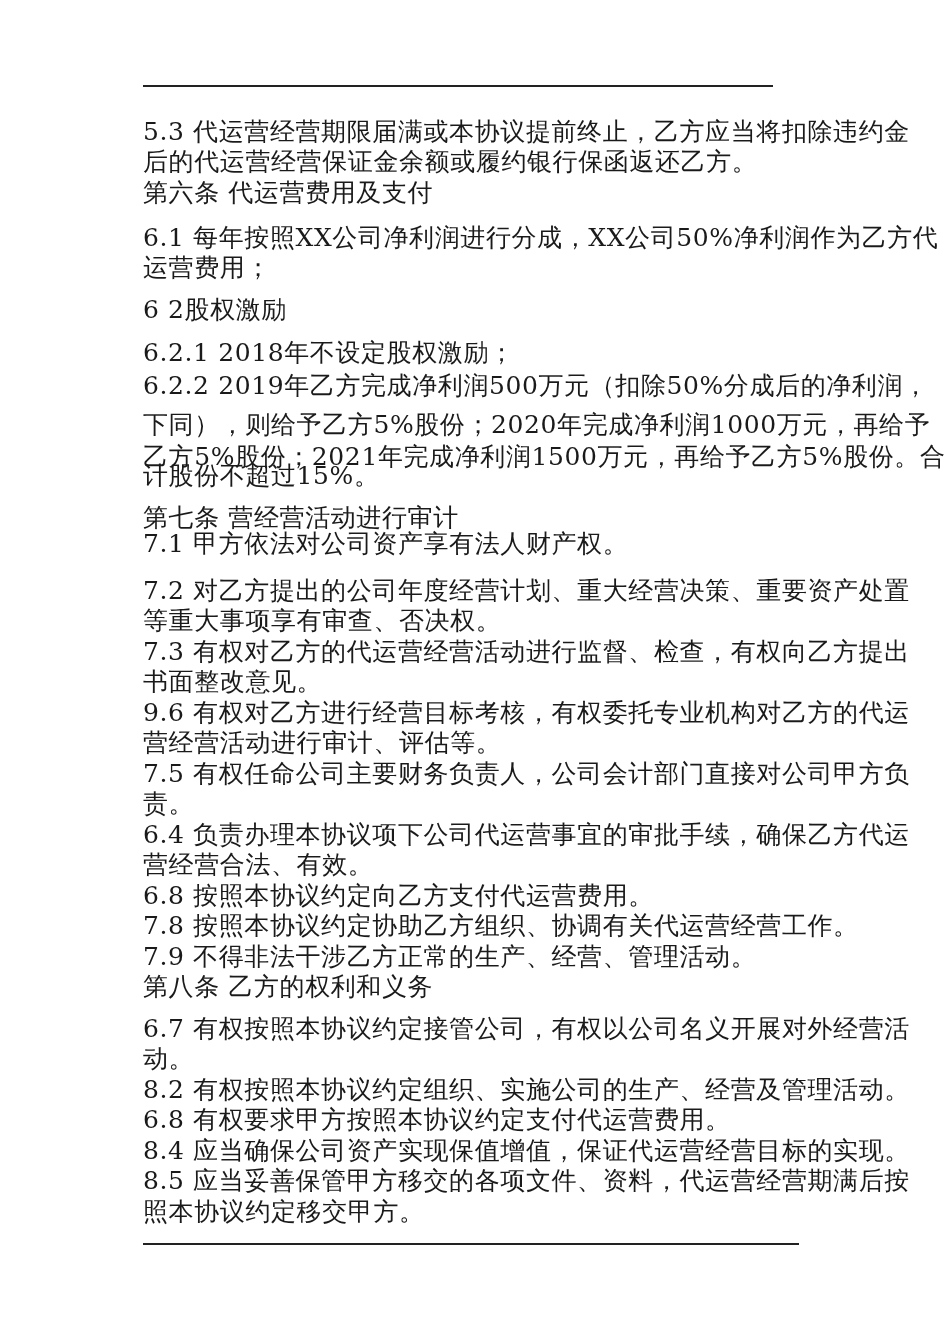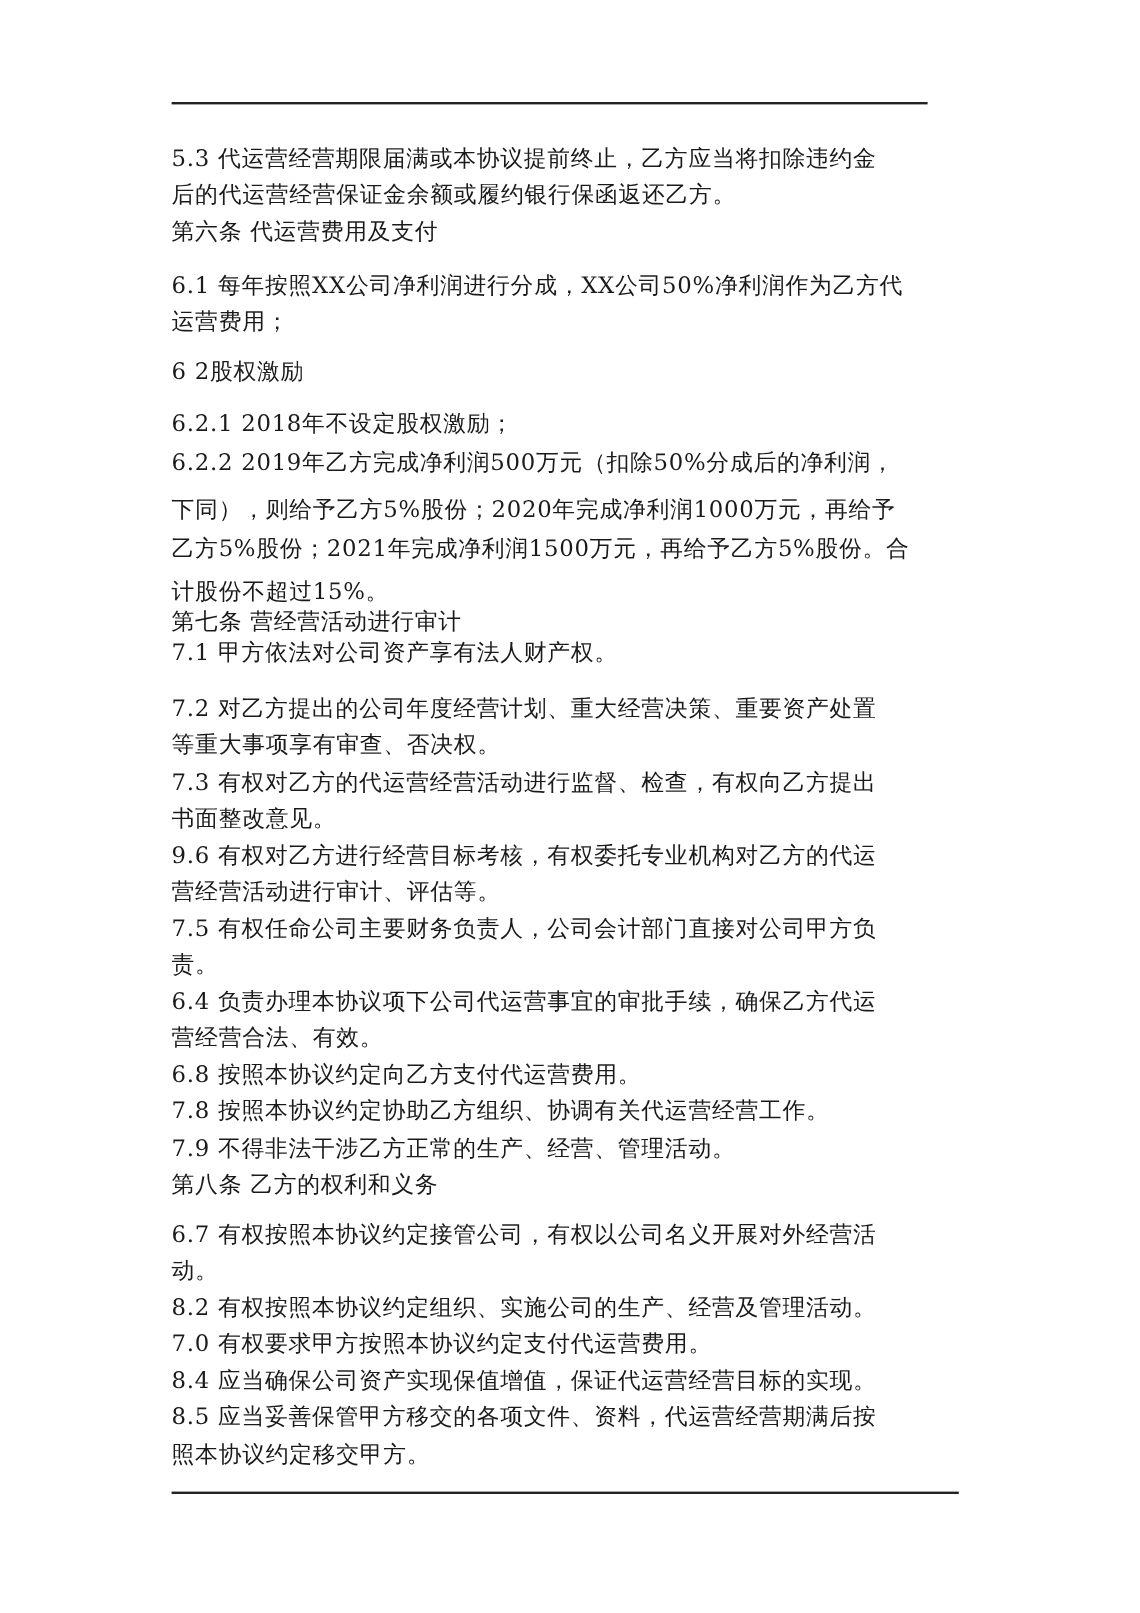--- a/index.html
+++ b/index.html
@@ -1,55 +1,55 @@
 <!DOCTYPE html>
 <html><head>
 <meta charset="utf-8">
 <style>
   html, body { margin: 0; padding: 0; background: #ffffff; }
   body { width: 950px; height: 1344px; position: relative; overflow: hidden;
          font-family: "DejaVu Serif", "Liberation Serif", serif; color: #1a1a1a; }
   .rule { position: absolute; height: 2px; background: #222; }
-  .line { position: absolute; left: 143px; font-size: 19px; line-height: 24px; white-space: nowrap; letter-spacing: 0.6px; text-align: center; }
+  .line { position: absolute; left: 143px; font-size: 25px; line-height: 24px; white-space: nowrap; letter-spacing: 0.6px; text-align: center; }
 </style>
 </head>
 <body>
 
 <div class="rule" style="left:143px; top:85px; width:630px;"></div>
 
 <div id="doc">
   <div class="line" style="top:120px">5.3 代运营经营期限届满或本协议提前终止，乙方应当将扣除违约金</div>
   <div class="line" style="top:150px">后的代运营经营保证金余额或履约银行保函返还乙方。</div>
   <div class="line" style="top:181px">第六条 代运营费用及支付</div>
   <div class="line" style="top:226px">6.1 每年按照XX公司净利润进行分成，XX公司50%净利润作为乙方代</div>
   <div class="line" style="top:256px">运营费用；</div>
   <div class="line" style="top:298px">6 2股权激励</div>
   <div class="line" style="top:341px">6.2.1 2018年不设定股权激励；</div>
   <div class="line" style="top:374px">6.2.2 2019年乙方完成净利润500万元（扣除50%分成后的净利润，</div>
   <div class="line" style="top:413px">下同），则给予乙方5%股份；2020年完成净利润1000万元，再给予</div>
   <div class="line" style="top:445px">乙方5%股份；2021年完成净利润1500万元，再给予乙方5%股份。合</div>
-  <div class="line" style="top:481px">计股份不超过15%。</div>
+  <div class="line" style="top:464px">计股份不超过15%。</div>
   <div class="line" style="top:506px">第七条 营经营活动进行审计</div>
   <div class="line" style="top:532px">7.1 甲方依法对公司资产享有法人财产权。</div>
   <div class="line" style="top:579px">7.2 对乙方提出的公司年度经营计划、重大经营决策、重要资产处置</div>
   <div class="line" style="top:609px">等重大事项享有审查、否决权。</div>
   <div class="line" style="top:640px">7.3 有权对乙方的代运营经营活动进行监督、检查，有权向乙方提出</div>
   <div class="line" style="top:670px">书面整改意见。</div>
   <div class="line" style="top:701px">9.6 有权对乙方进行经营目标考核，有权委托专业机构对乙方的代运</div>
   <div class="line" style="top:731px">营经营活动进行审计、评估等。</div>
   <div class="line" style="top:762px">7.5 有权任命公司主要财务负责人，公司会计部门直接对公司甲方负</div>
   <div class="line" style="top:792px">责。</div>
   <div class="line" style="top:823px">6.4 负责办理本协议项下公司代运营事宜的审批手续，确保乙方代运</div>
   <div class="line" style="top:853px">营经营合法、有效。</div>
   <div class="line" style="top:884px">6.8 按照本协议约定向乙方支付代运营费用。</div>
   <div class="line" style="top:914px">7.8 按照本协议约定协助乙方组织、协调有关代运营经营工作。</div>
   <div class="line" style="top:945px">7.9 不得非法干涉乙方正常的生产、经营、管理活动。</div>
   <div class="line" style="top:975px">第八条 乙方的权利和义务</div>
   <div class="line" style="top:1017px">6.7 有权按照本协议约定接管公司，有权以公司名义开展对外经营活</div>
   <div class="line" style="top:1047px">动。</div>
   <div class="line" style="top:1078px">8.2 有权按照本协议约定组织、实施公司的生产、经营及管理活动。</div>
-  <div class="line" style="top:1108px">7.0 有权要求甲方按照本协议约定支付代运营费用。</div>
+  <div class="line" style="top:1108px">6.8 有权要求甲方按照本协议约定支付代运营费用。</div>
   <div class="line" style="top:1139px">8.4 应当确保公司资产实现保值增值，保证代运营经营目标的实现。</div>
   <div class="line" style="top:1169px">8.5 应当妥善保管甲方移交的各项文件、资料，代运营经营期满后按</div>
   <div class="line" style="top:1200px">照本协议约定移交甲方。</div>
 </div>
 
 <div class="rule" style="left:143px; top:1243px; width:656px;"></div>
 
 </body></html>

